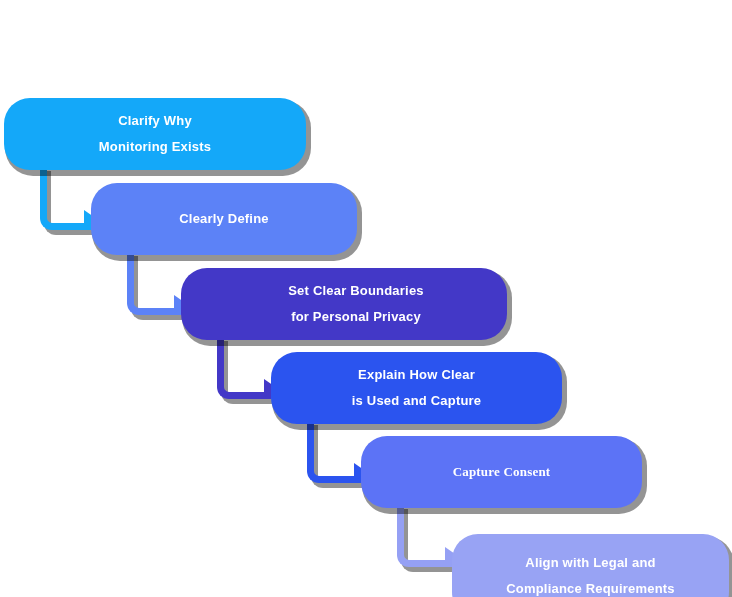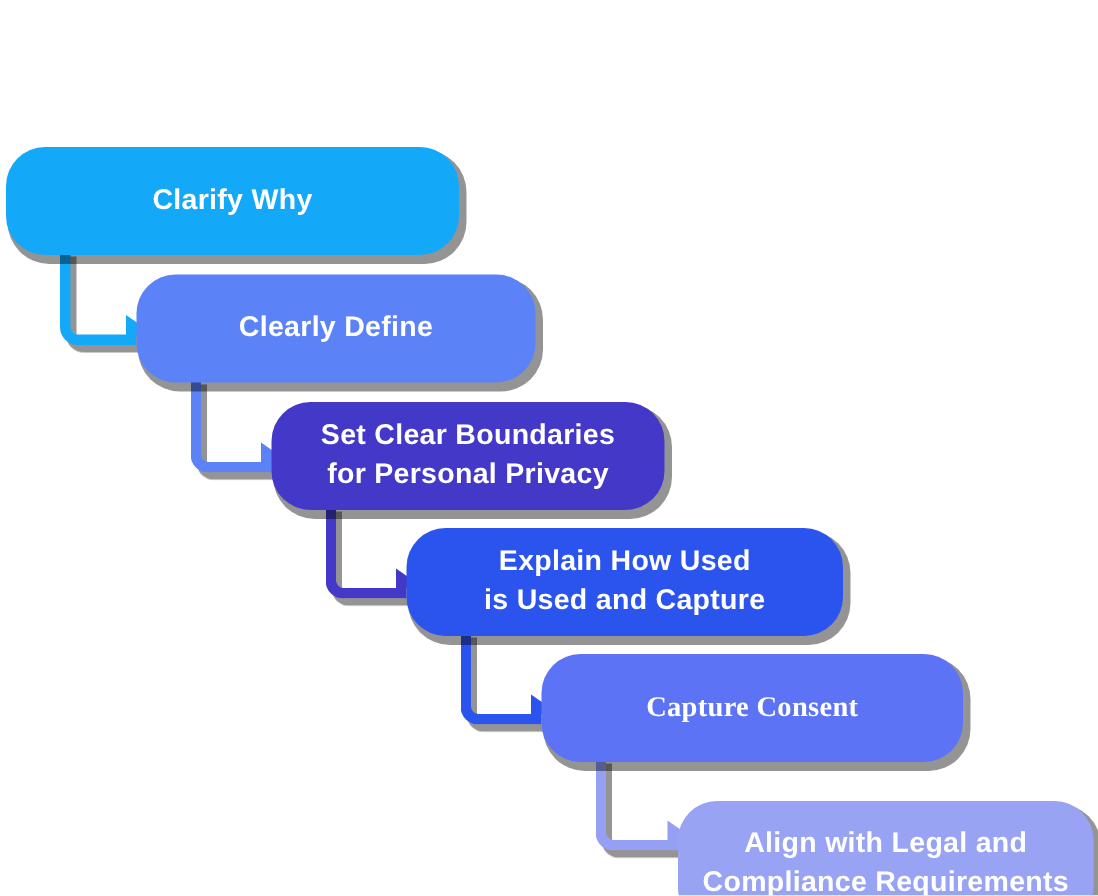--- a/index.html
+++ b/index.html
@@ -11,29 +11,29 @@
     overflow:hidden;
   }
   
   .step{
     position:absolute;
     z-index:2;
     border-radius:26px;
     display:flex;flex-direction:column;
     justify-content:center;
     color:#ffffff;
-    font-size:19px;font-weight:bold;
+    font-size:13px;font-weight:bold;
     letter-spacing:0.2px;
     line-height:26px;
     text-align:center;
     box-shadow:3px 4px 0 2px rgba(0,0,0,0.42);
   }
   .s1{left:4px;  top:98px;  width:302px;height:72px;}
   .s2{left:91px; top:183px; width:266px;height:72px;}
-  .s3{left:181px;top:268px; width:262px;height:72px;}
+  .s3{left:181px;top:268px; width:302px;height:72px;padding-left:24px;}
   .s4{left:271px;top:352px; width:291px;height:72px;}
   .s5{left:361px;top:436px; width:281px;height:72px;}
   .s6{left:452px;top:534px; width:277px;height:84px;}
   .ln{display:block;}
   
   .connector{
     position:absolute;
     z-index:1;
     filter:drop-shadow(4px 5px 0 rgba(0,0,0,0.42));
   }
@@ -87,30 +87,31 @@
     <div class="elbow" style="border-color: rgb(43, 84, 239);"></div>
     <div class="head" style="border-left-color: rgb(43, 84, 239);"></div>
   </div>
   <div class="connector c5">
     <div class="elbow" style="border-color: rgb(149, 160, 244);"></div>
     <div class="head" style="border-left-color: rgb(149, 160, 244);"></div>
   </div>
 
   <div class="step s1" style="background-color: rgb(20, 168, 249); color: rgb(255, 255, 255);">
     <span class="ln">Clarify Why</span>
+    <span class="ln">Monitoring Exists</span>
   </div>
   <div class="step s2" style="background-color: rgb(92, 130, 247); color: rgb(255, 255, 255);">
     <span class="ln">Clearly Define</span>
   </div>
   <div class="step s3" style="background-color: rgb(67, 56, 199); color: rgb(255, 255, 255);">
     <span class="ln">Set Clear Boundaries</span>
     <span class="ln">for Personal Privacy</span>
   </div>
   <div class="step s4" style="background-color: rgb(43, 84, 239); color: rgb(255, 255, 255);">
-    <span class="ln">Explain How Used</span>
+    <span class="ln">Explain How Clear</span>
     <span class="ln">is Used and Capture</span>
   </div>
   <div class="step s5" style="background-color: rgb(92, 115, 246); color: rgb(255, 255, 255); font-family: Liberation Serif, serif;">
     <span class="ln">Capture Consent</span>
   </div>
   <div class="step s6" style="background-color: rgb(152, 163, 244); color: rgb(255, 255, 255);">
     <span class="ln">Align with Legal and</span>
     <span class="ln">Compliance Requirements</span>
   </div>
 

